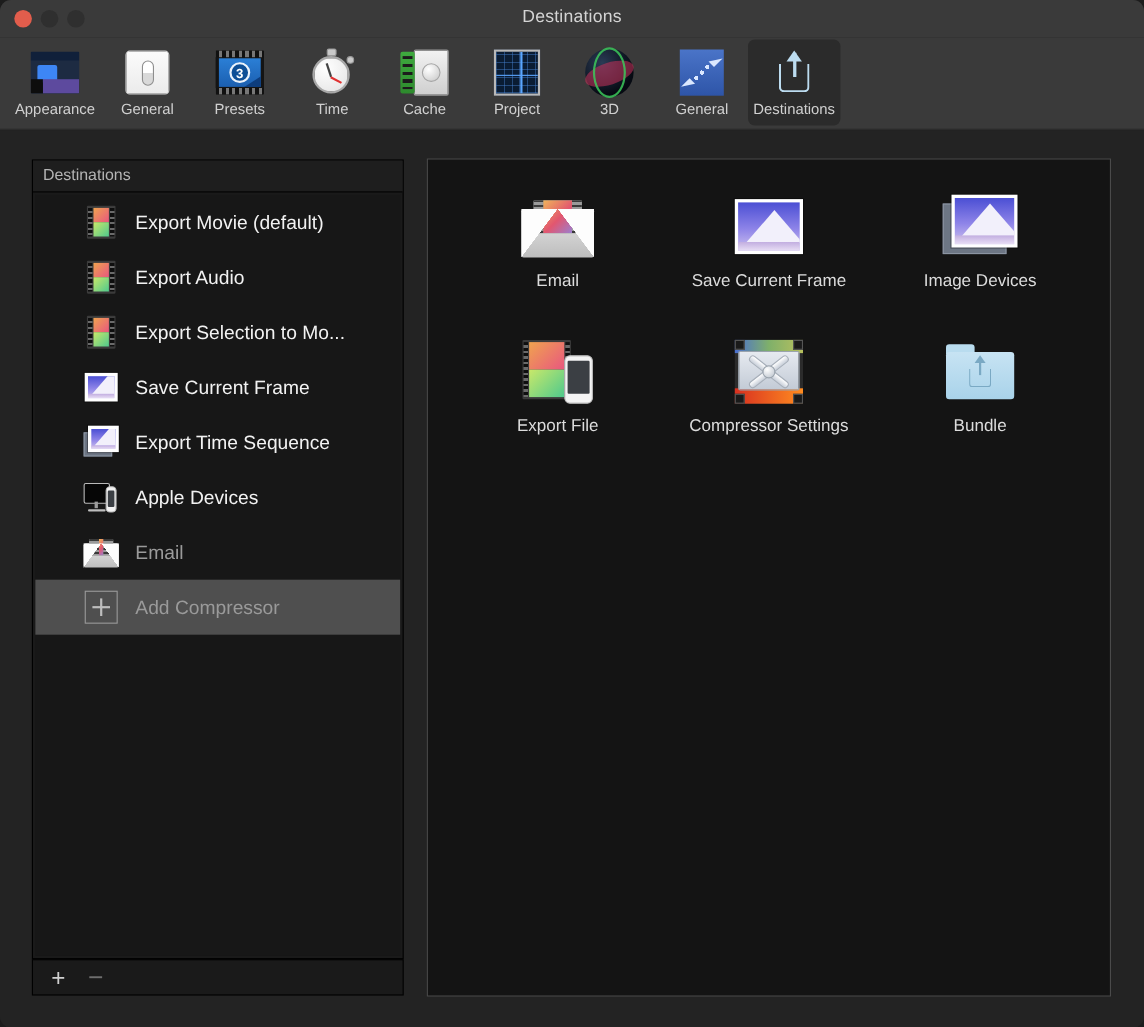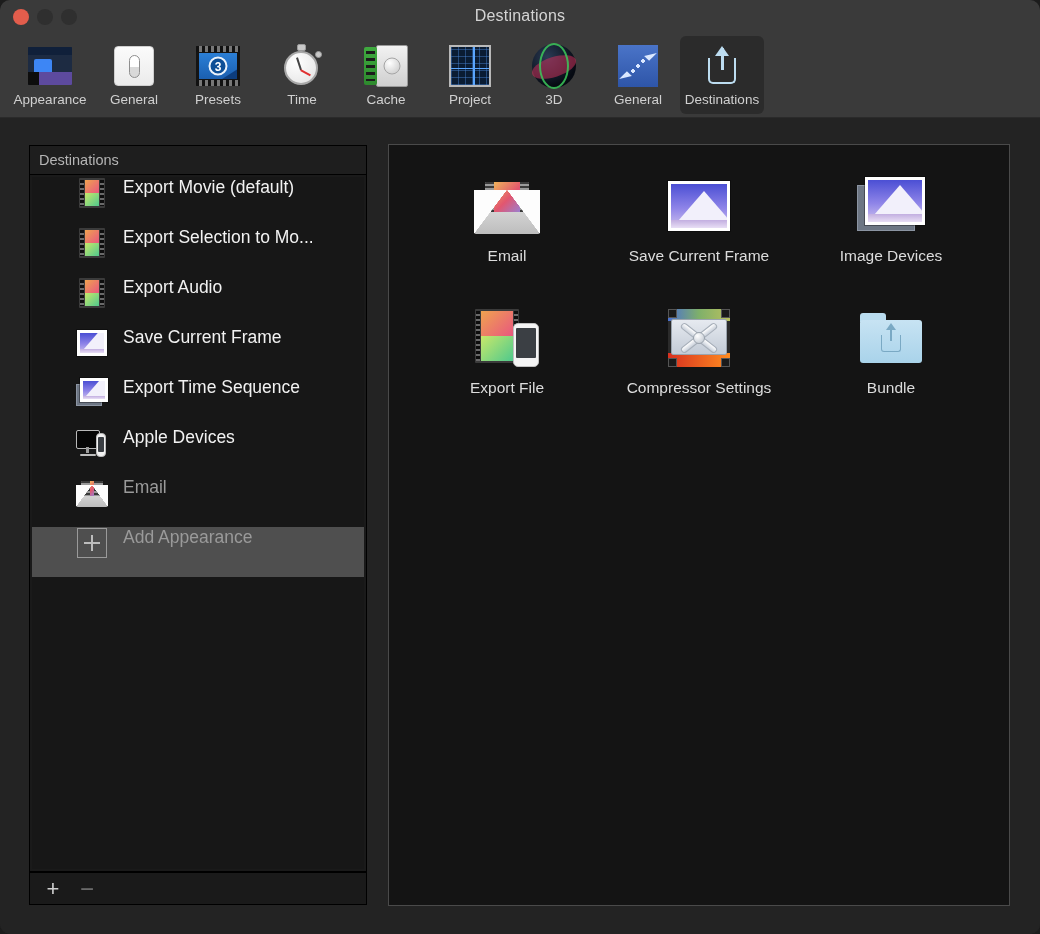--- a/index.html
+++ b/index.html
@@ -296,21 +296,21 @@
   }
   .sidebar-list {
     position: absolute;
     left: 2px; right: 2px; top: 31px; bottom: 2px;
     background: #171717;
     overflow: hidden;
   }
   .dest-row {
     height: 50px;
     display: flex;
-    align-items: flex-start;
+    align-items: center;
     padding-left: 44px;
     gap: 15px;
     cursor: default;
   }
   .dest-row.selected { background: #4f4f4f; }
   .dest-row .row-label {
     font-size: 17.5px;
     color: #f2f2f2;
     white-space: nowrap;
   }
@@ -725,35 +725,35 @@
           <div class="row-icon">
             <div class="film" style="width:26px;height:30px;">
               <span class="perf-l"></span>
                 <span class="perf-r"></span>
               <span class="cells">
                   <span class="c1"></span>
                   <span class="c2"></span>
                 </span>
             </div>
           </div>
-          <div class="row-label">Export Selection to Mo...</div>
+          <div class="row-label">Export Audio</div>
         </div>
 
         <div class="dest-row">
           <div class="row-icon">
             <div class="film" style="width:26px;height:30px;">
               <span class="perf-l"></span>
                 <span class="perf-r"></span>
               <span class="cells">
                   <span class="c1"></span>
                   <span class="c2"></span>
                 </span>
             </div>
           </div>
-          <div class="row-label">Export Audio</div>
+          <div class="row-label">Export Selection to Mo...</div>
         </div>
 
         <div class="dest-row">
           <div class="row-icon">
             <div class="photo-frame" style="width:30px;height:26px;">
               <div class="photo" style="width:100%;height:100%;"></div>
             </div>
           </div>
           <div class="row-label">Save Current Frame</div>
         </div>
@@ -795,21 +795,21 @@
                 <span class="flapR"></span>
             </div>
           </div>
           <div class="row-label">Email</div>
         </div>
 
         <div class="dest-row dimmed selected">
           <div class="row-icon">
             <div class="plus-square"></div>
           </div>
-          <div class="row-label">Add Appearance</div>
+          <div class="row-label">Add Compressor</div>
         </div>
 
       </div>
     </div>
 
     <div class="sidebar-footer">
       <div class="ft-btn plus">+</div>
       <div class="ft-btn minus">−</div>
     </div>
 

